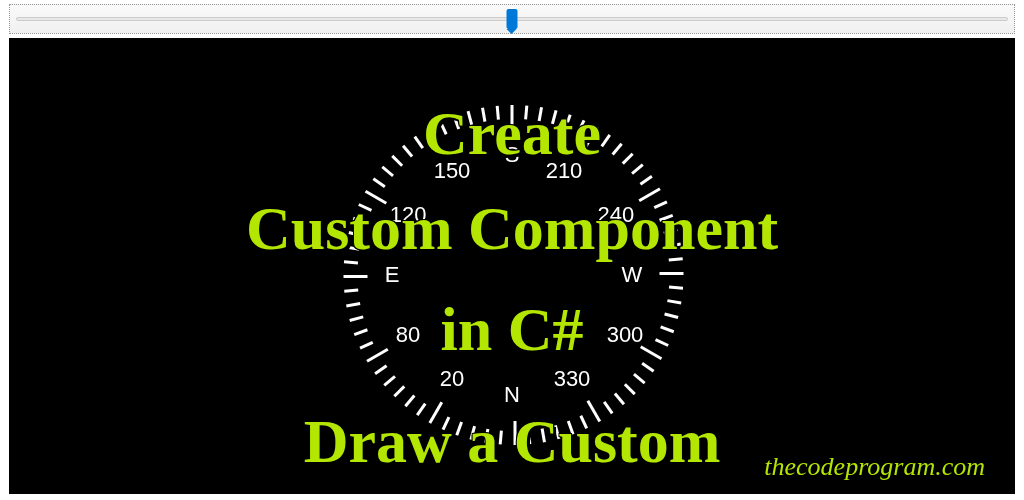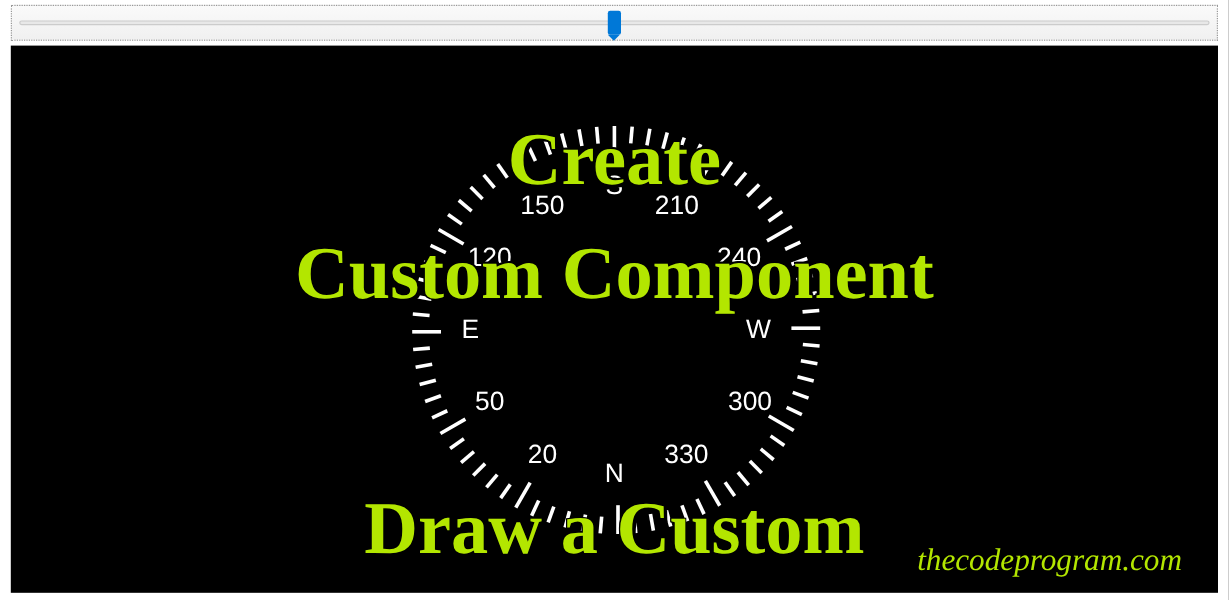--- a/index.html
+++ b/index.html
@@ -186,27 +186,28 @@
       <div class="tick" style="height: 14px; transform: rotate(335deg) translate(-50%, -170px);"></div>
       <div class="tick" style="height: 14px; transform: rotate(340deg) translate(-50%, -170px);"></div>
       <div class="tick" style="height: 14px; transform: rotate(345deg) translate(-50%, -170px);"></div>
       <div class="tick" style="height: 14px; transform: rotate(350deg) translate(-50%, -170px);"></div>
       <div class="tick" style="height: 14px; transform: rotate(355deg) translate(-50%, -170px);"></div>
       <div class="deg-label" style="left: 180px; top: 300px;">N</div>
       <div class="deg-label" style="left: 60px; top: 180px;">E</div>
       <div class="deg-label" style="left: 180px; top: 60px;">S</div>
       <div class="deg-label" style="left: 300px; top: 180px;">W</div>
       <div class="deg-label" style="left: 120px; top: 283.923px;">20</div>
-      <div class="deg-label" style="left: 76.077px; top: 240px;">50</div>
+      <div class="deg-label" style="left: 76.077px; top: 240px;">80</div>
       <div class="deg-label" style="left: 76.077px; top: 120px;">120</div>
       <div class="deg-label" style="left: 120px; top: 76.077px;">150</div>
       <div class="deg-label" style="left: 232px; top: 76.077px;">210</div>
       <div class="deg-label" style="left: 283.923px; top: 120px;">240</div>
       <div class="deg-label" style="left: 293px; top: 240px;">300</div>
       <div class="deg-label" style="left: 240px; top: 283.923px;">330</div>
     </div>
 
   <div class="overlay-title line1">Create</div>
   <div class="overlay-title line2">Custom Component</div>
+  <div class="overlay-title line3">in C#</div>
   <div class="overlay-title line4">Draw a Custom</div>
 
   <div class="watermark">thecodeprogram.com</div>
 </div>
 
 </body></html>

